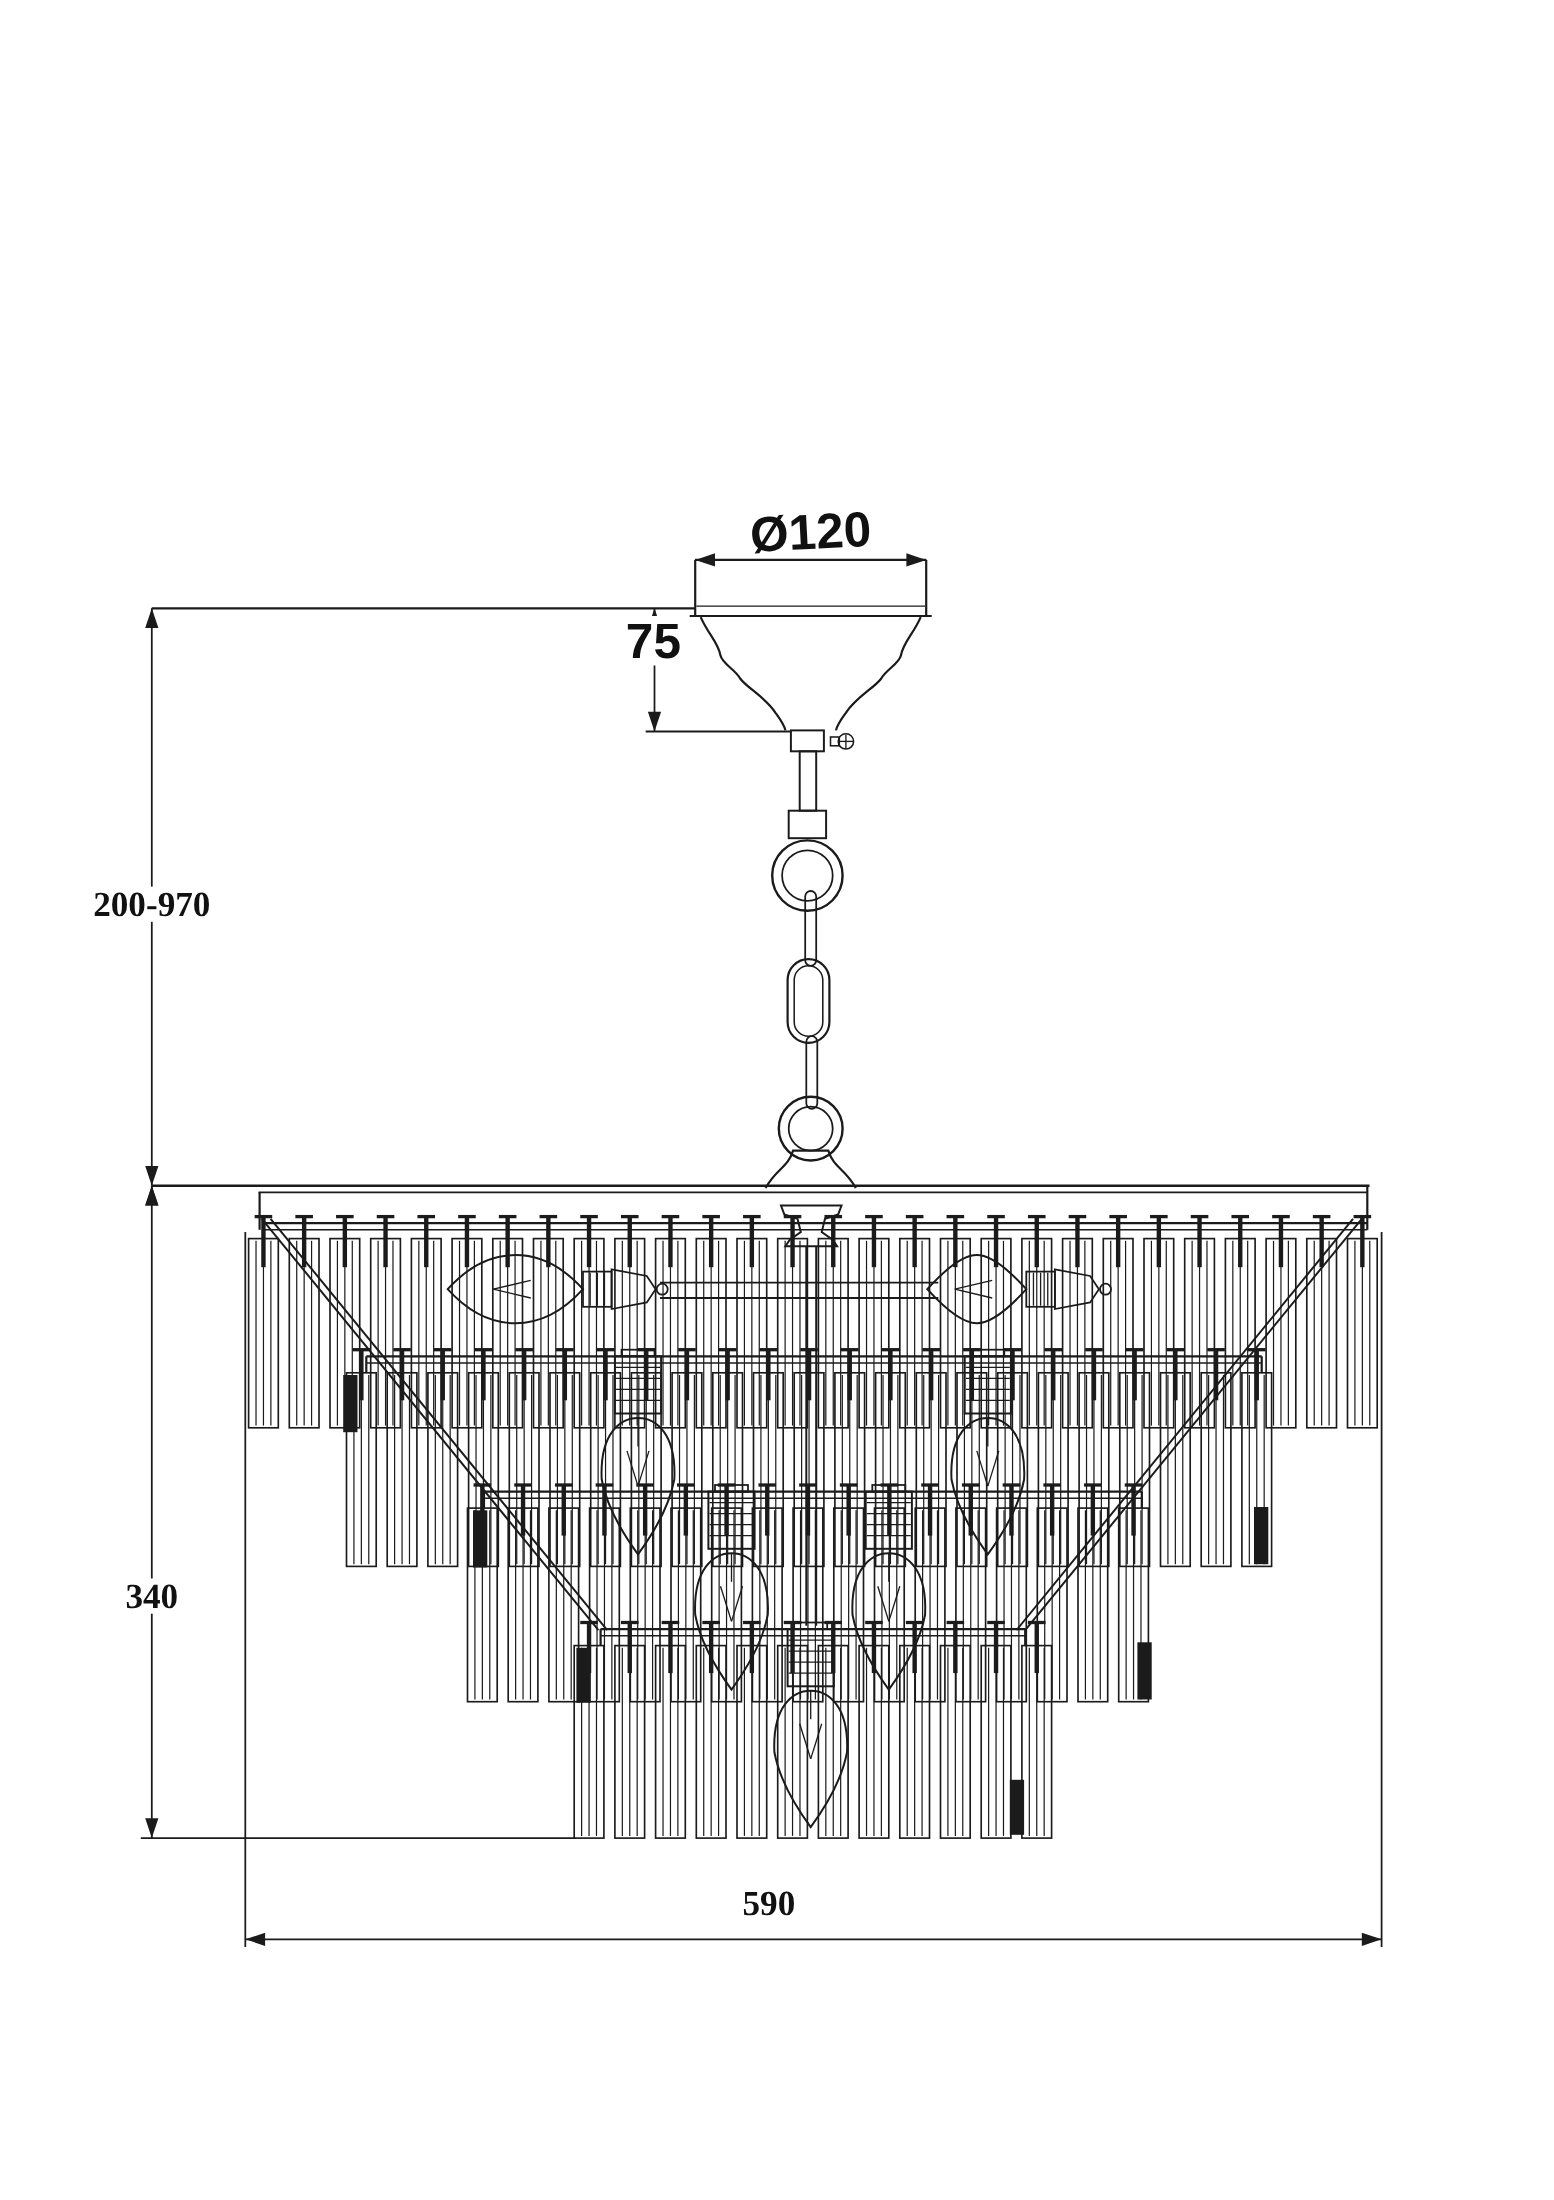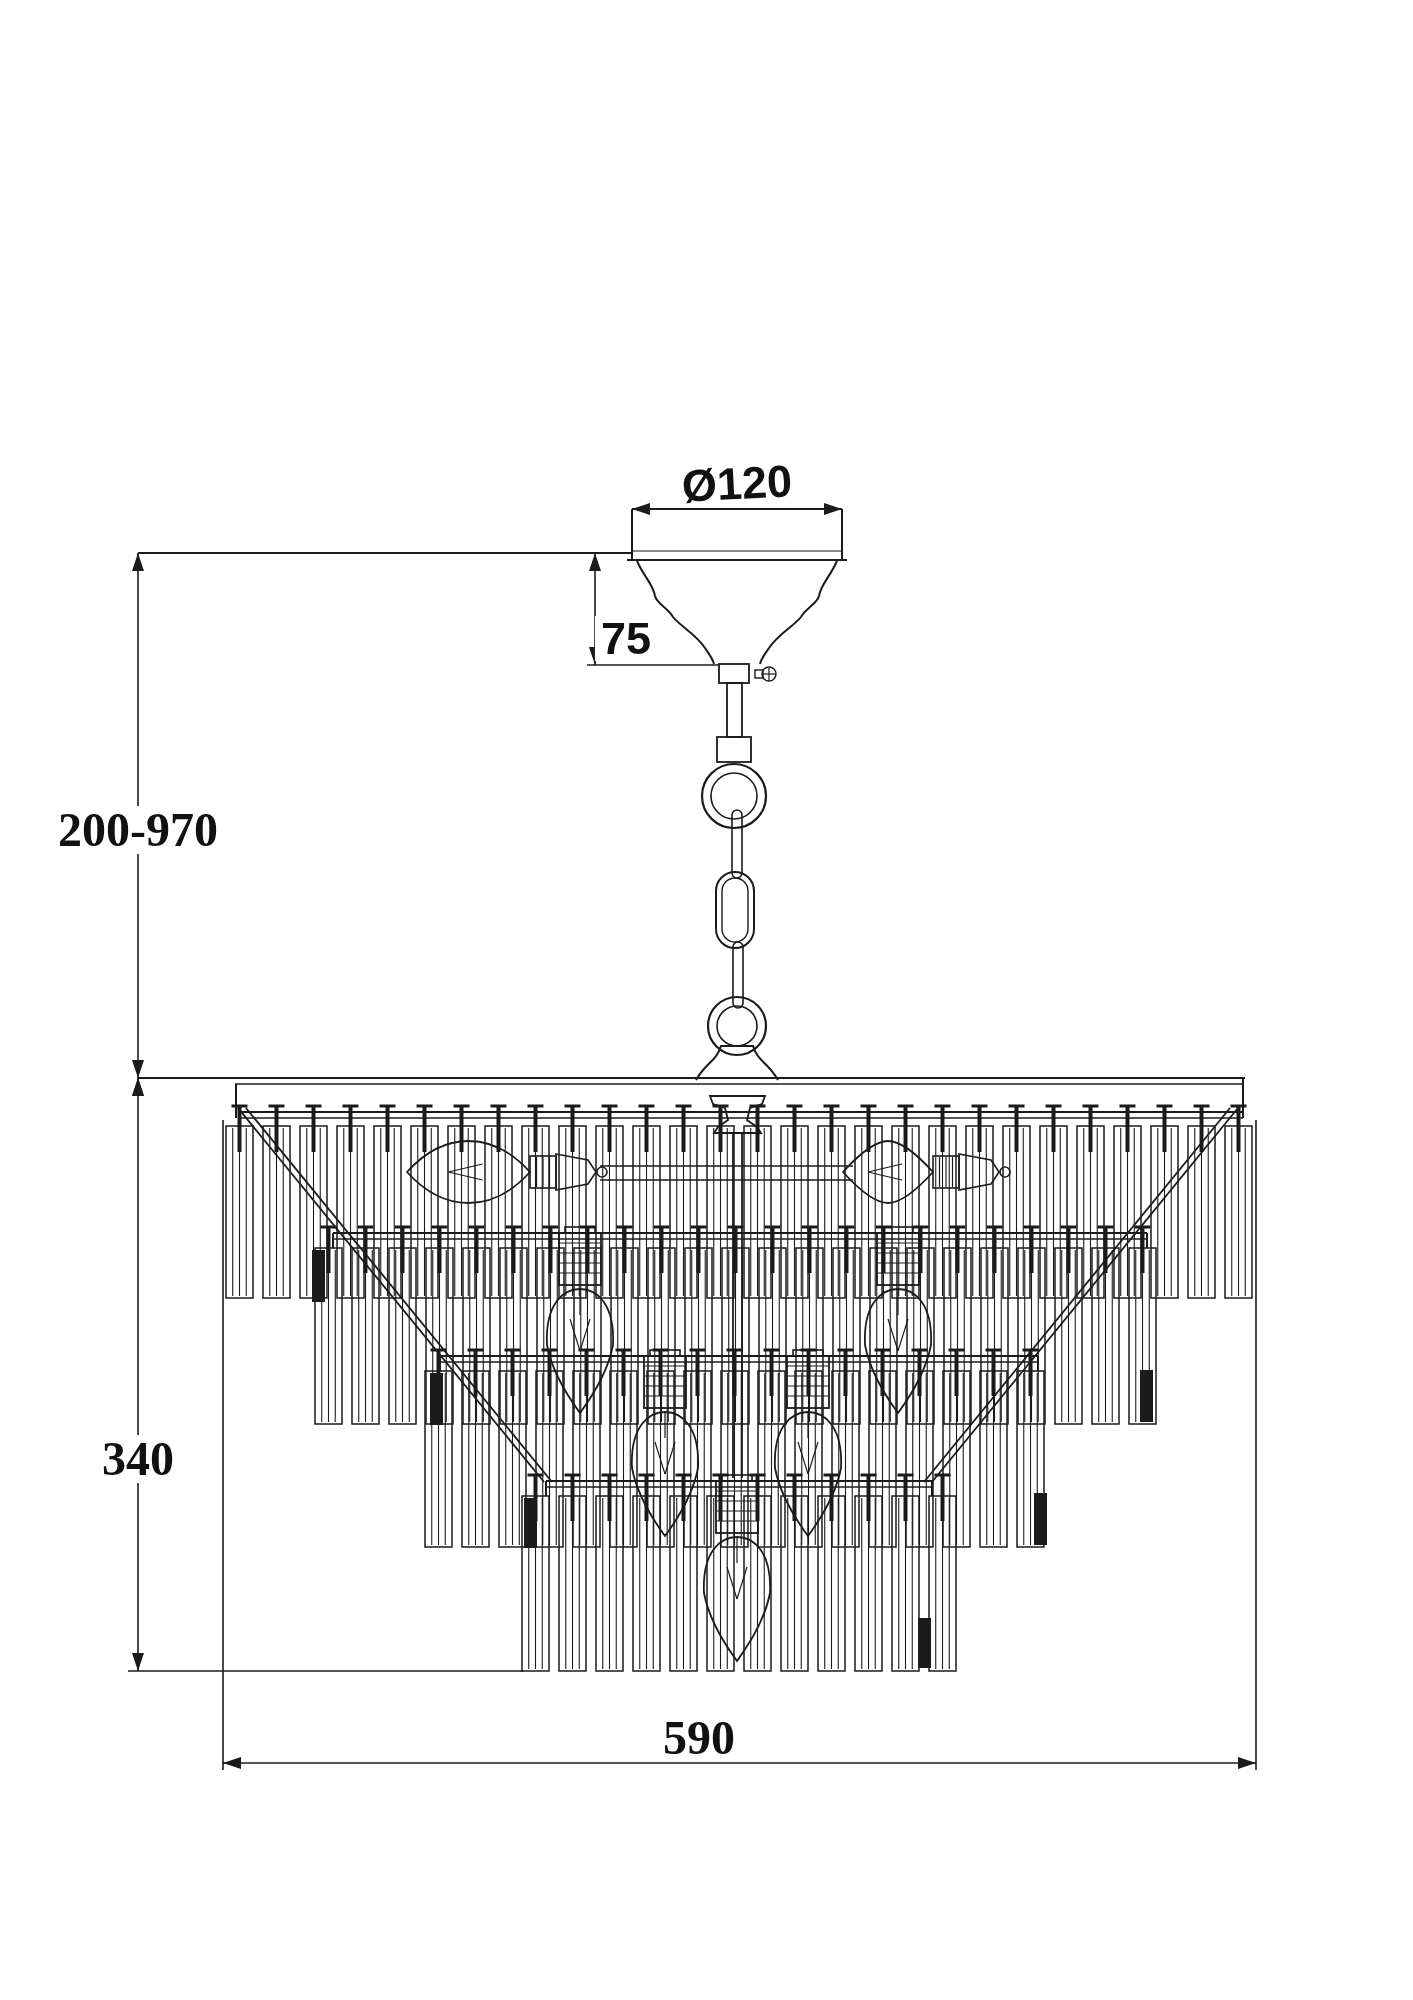--- a/index.html
+++ b/index.html
@@ -14,21 +14,21 @@
   .dim-label{
     position:absolute;
     color:#111;
     white-space:nowrap;
     line-height:1;
     user-select:none;
   }
   .dim-serif{
     font-family:"Liberation Serif","DejaVu Serif",serif;
     font-weight:700;
-    font-size:48px;
+    font-size:32px;
   }
   .dim-sans{
     font-family:"Liberation Sans","DejaVu Sans",sans-serif;
     font-weight:700;
     font-size:45px;
   }
   .bg-white{background:#ffffff;padding:0 6px;}
   .center{transform:translateX(-50%);}
 </style>
 </head>
@@ -690,20 +690,20 @@
         <line x1="223" y1="1120" x2="223" y2="1770" stroke="#1b1b1b" stroke-width="1.6"></line>
         <line x1="1256" y1="1120" x2="1256" y2="1770" stroke="#1b1b1b" stroke-width="1.6"></line>
         <line x1="223" y1="1763" x2="1256" y2="1763" stroke="#1b1b1b" stroke-width="1.6"></line>
         <polygon points="223,1763 241,1757 241,1769" fill="#1b1b1b"></polygon>
         <polygon points="1256,1763 1238,1757 1238,1769" fill="#1b1b1b"></polygon>
       </g>
     </svg>
 
   <div class="dim-label dim-sans center" id="lbl-d120" style="left:737px;top:461px;transform:translateX(-50%) rotate(-3deg);">Ø120</div>
 
-  <div class="dim-label dim-sans center bg-white" id="lbl-75" style="left:594px;top:616px;margin-left:32px;">75</div>
+  <div class="dim-label dim-sans center bg-white" id="lbl-75" style="left:594px;top:560px;">75</div>
 
   <div class="dim-label dim-serif center bg-white" id="lbl-200970" style="left:138px;top:806px;">200-970</div>
 
   <div class="dim-label dim-serif center bg-white" id="lbl-340" style="left:138px;top:1435px;">340</div>
 
   <div class="dim-label dim-serif center" id="lbl-590" style="left:699px;top:1714px;text-align:right;">590</div>
 </div>
 
 </body></html>

